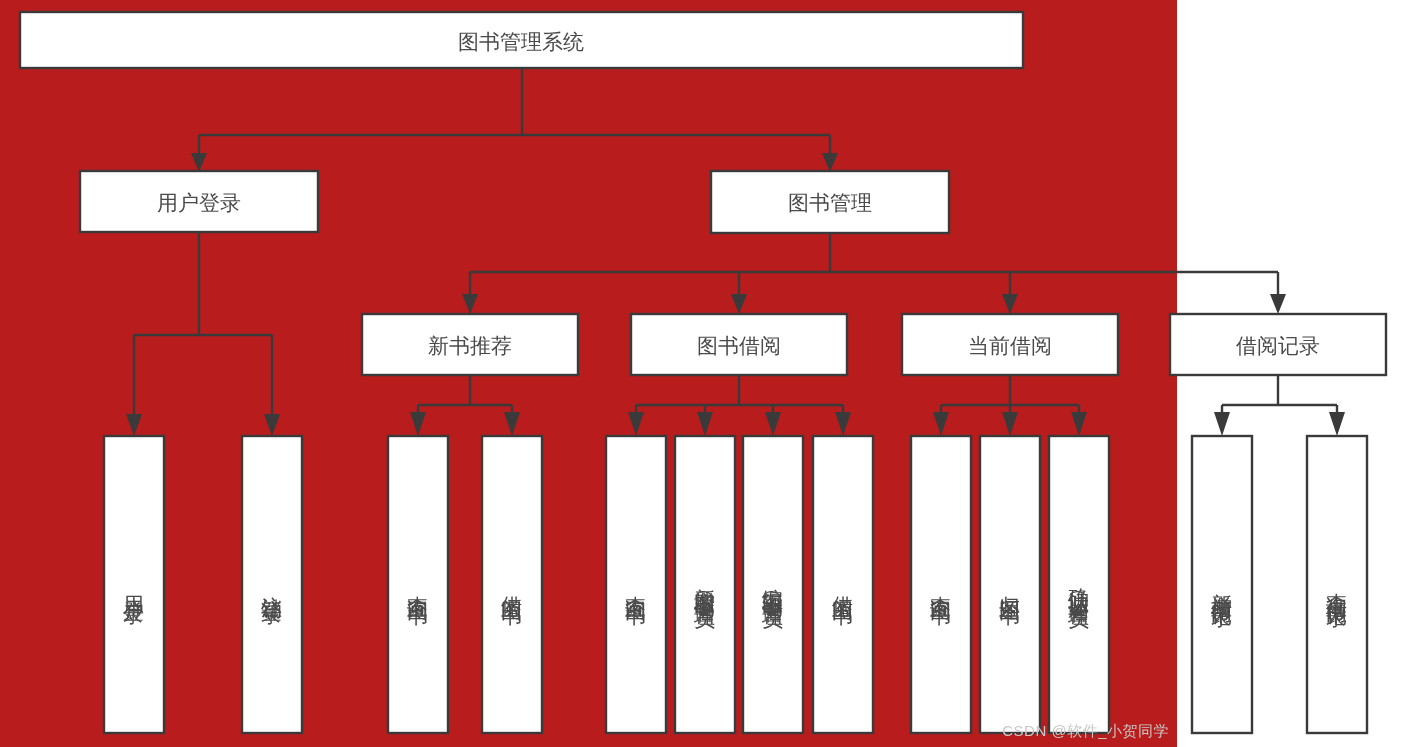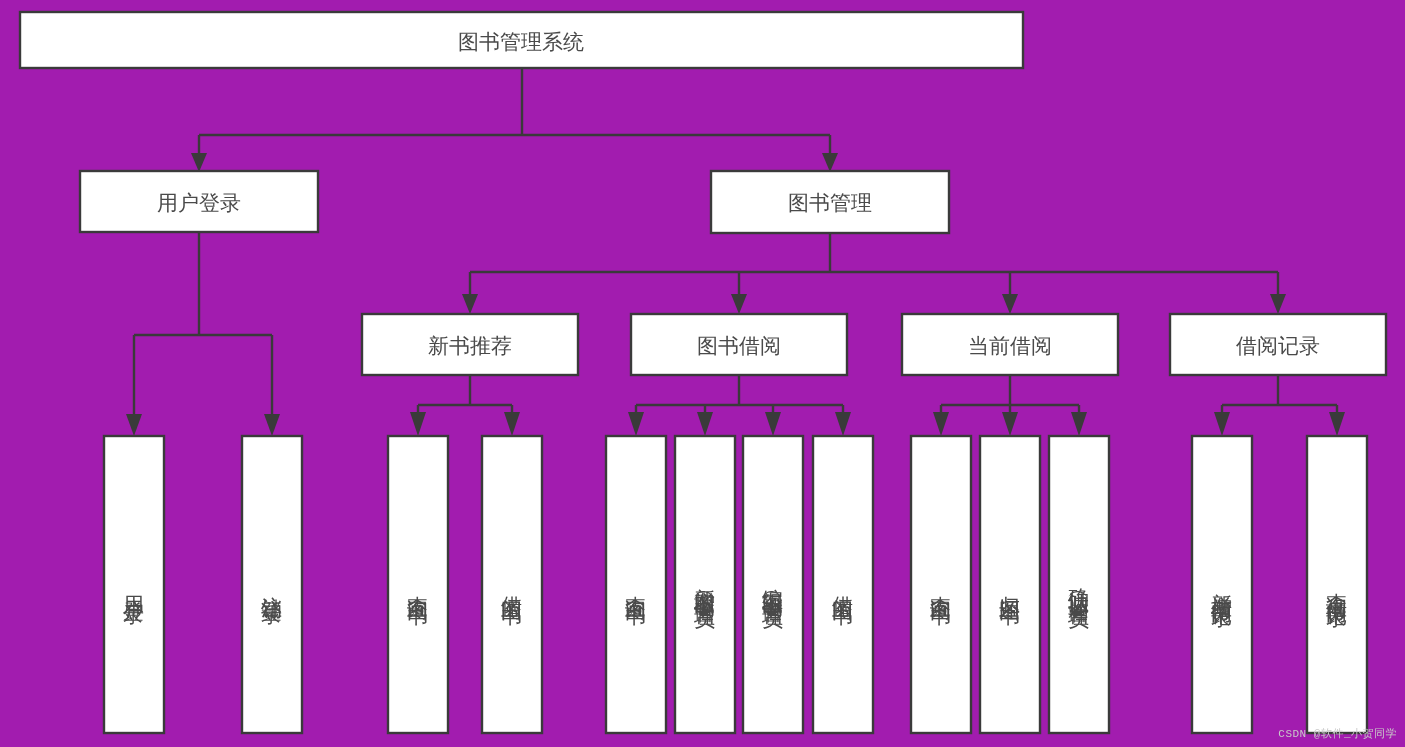--- a/index.html
+++ b/index.html
@@ -9,23 +9,23 @@
   }
   body {
     width: 1405px;
     height: 747px;
     font-family: "Liberation Sans", "DejaVu Sans", sans-serif;
     overflow: hidden;
     position: relative;
   }
   #diagram-root {
     position: relative;
-    width: 1405px;
+    width: 1177px;
     height: 747px;
-    background: #a21caf;
+    background: #b91c1c;
   }
   svg.flow {
     position: absolute;
     top: 0;
     left: 0;
     width: 1405px;
     height: 747px;
   }
   .node-box {
     fill: #ffffff;
@@ -55,23 +55,23 @@
     font-family: "Liberation Sans", "DejaVu Sans", sans-serif;
     text-anchor: middle;
     dominant-baseline: central;
     writing-mode: vertical-rl;
     letter-spacing: 3px;
   }
   .watermark {
     position: absolute;
     right: 8px;
     bottom: 6px;
-    font-size: 11px;
+    font-size: 15px;
     color: #c9c9c9;
-    font-family: Liberation Mono, monospace;
+    font-family: Liberation Sans, sans-serif;
     white-space: nowrap;
     letter-spacing: 0.5px;
   }
 </style>
 </head>
 <body>
 
 <div id="diagram-root">
 
   <svg class="flow" viewBox="0 0 1405 747">

